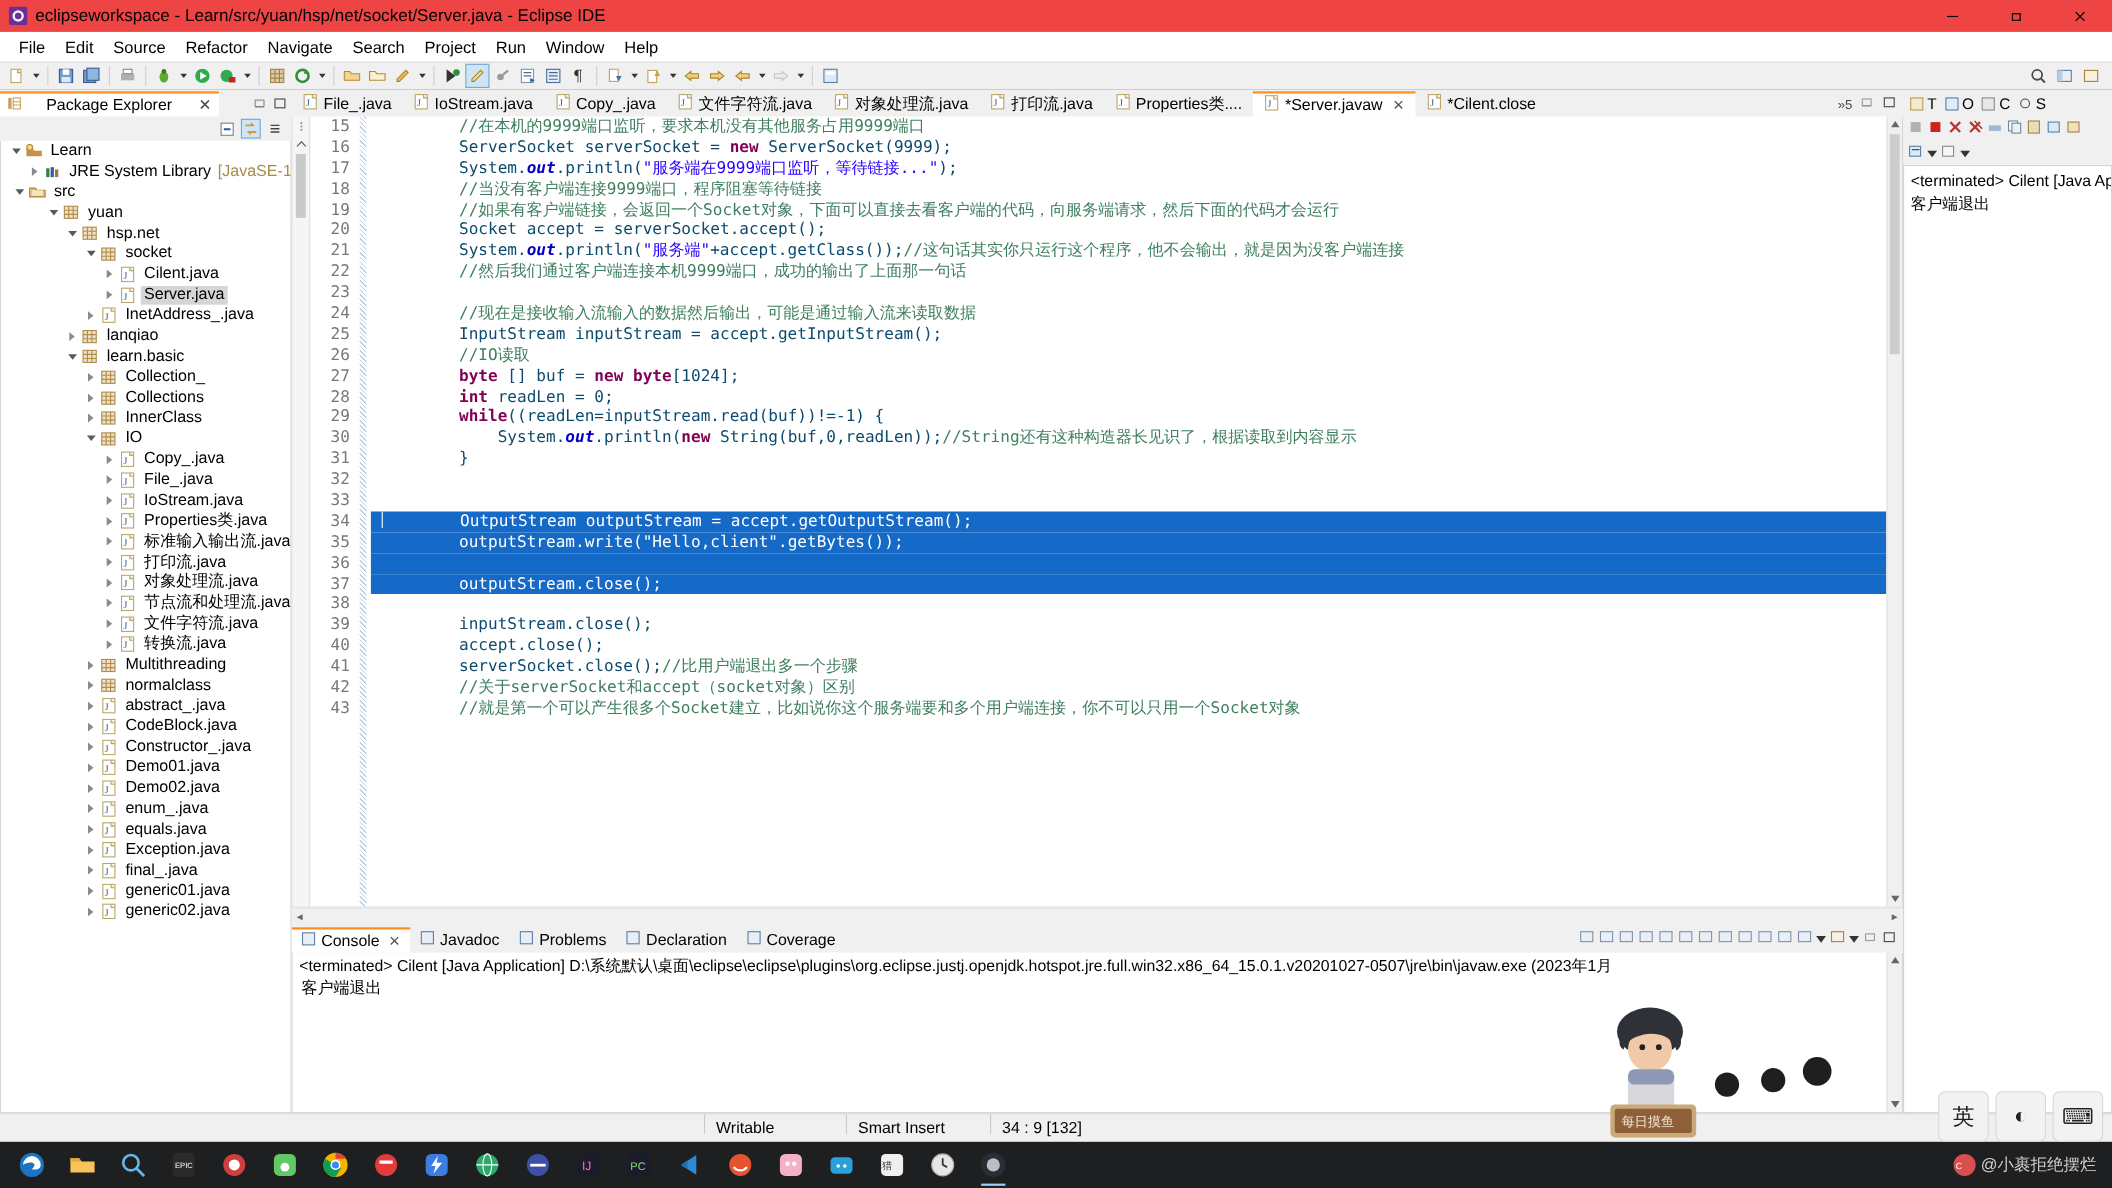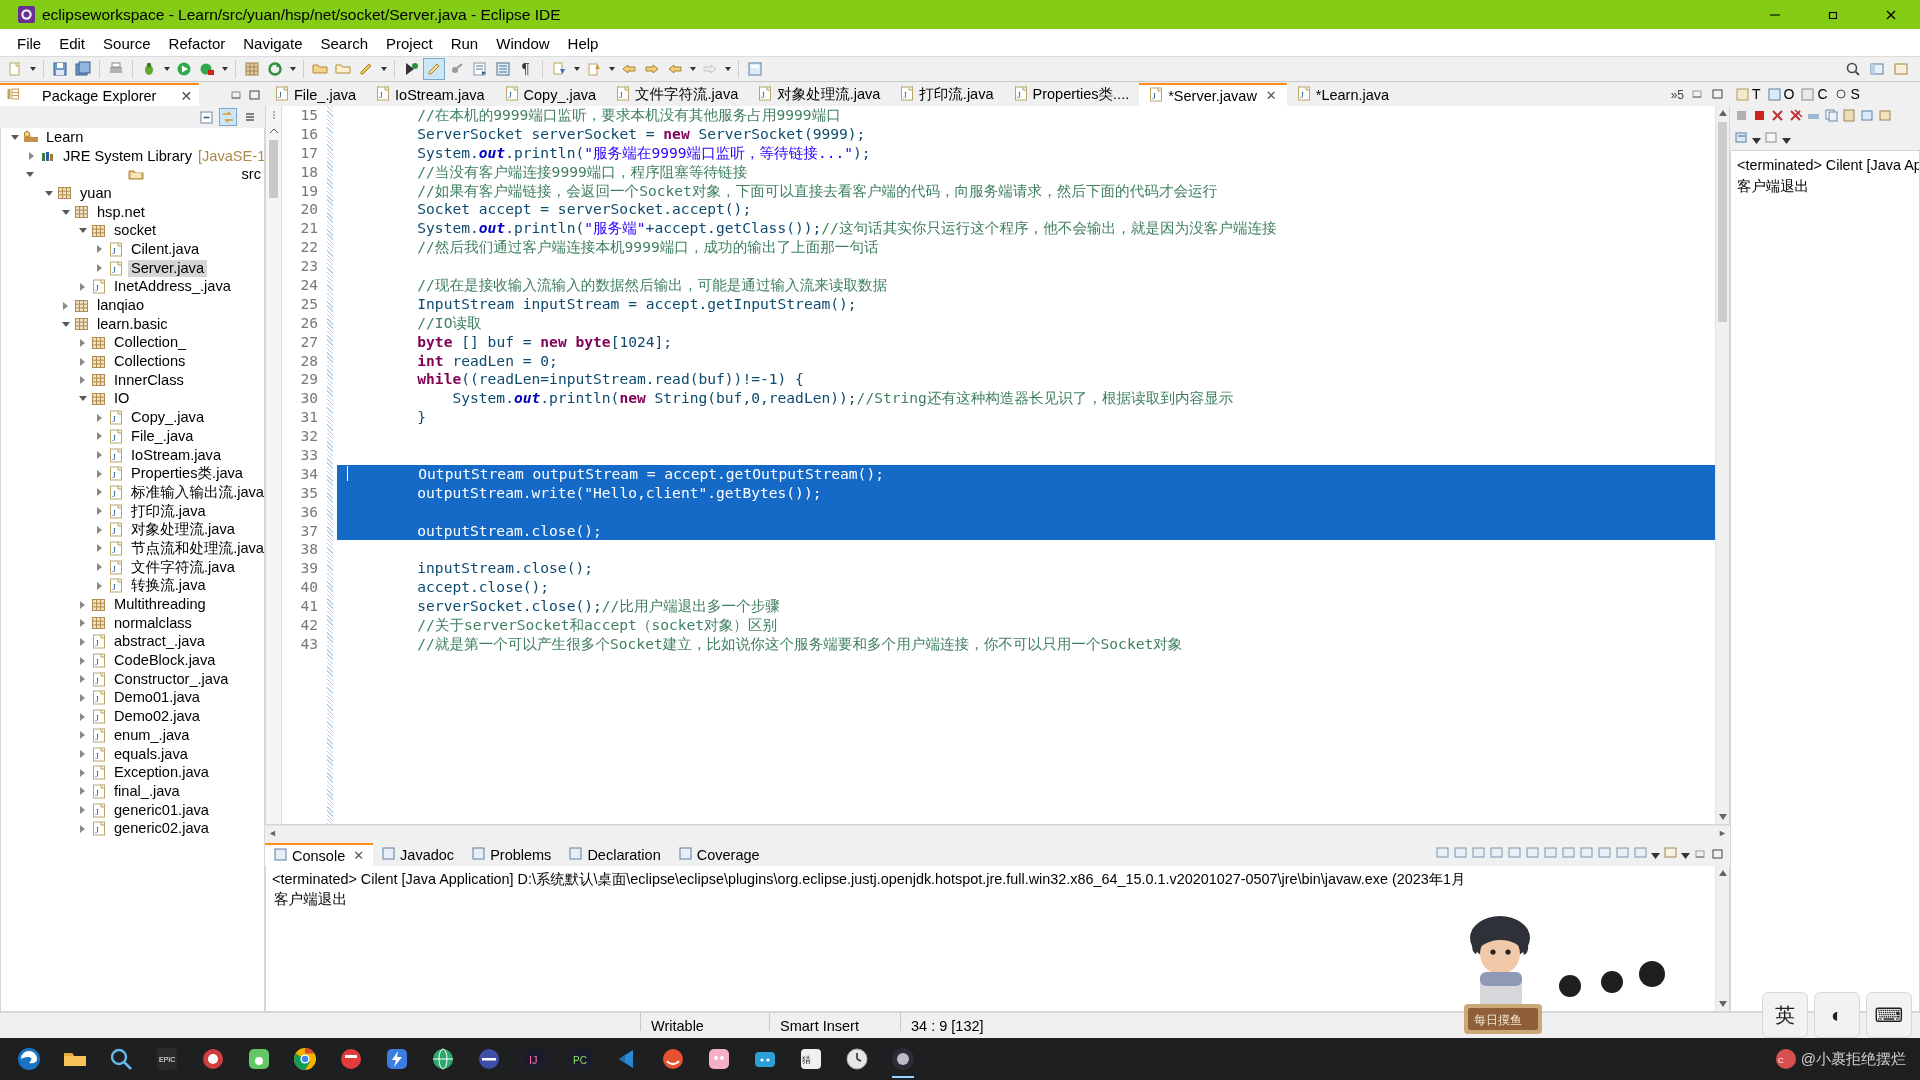--- a/index.html
+++ b/index.html
@@ -7,21 +7,21 @@
   body {
     font-family: "Liberation Sans", "DejaVu Sans", sans-serif;
     font-size: 15px;
     background:#f0f0f0;
     color:#000;
     -webkit-font-smoothing: antialiased;
   }
   .app { width:1920px; height:1080px; position:relative; display:flex; flex-direction:column; background:#ffffff;}
 
   
-  .titlebar { height:30px; background:#84cc16; display:flex; align-items:center; padding-left:18px; border-bottom:1px solid #ffffff;}
+  .titlebar { height:30px; background:#ef4444; display:flex; align-items:center; padding-left:8px; border-bottom:1px solid #ffffff;}
   .titlebar .tb-icon { width:17px; height:17px; margin-right:7px; flex:0 0 auto; }
   .titlebar .tb-text { font-size:15.5px; color:#000; white-space:nowrap; }
   .titlebar .tb-spacer { flex:1 1 auto; }
   .winbtn { width:58px; height:30px; display:flex; align-items:center; justify-content:center; }
   .winbtn svg { display:block; }
 
   
   .menubar { height:26px; background:#ffffff; display:flex; align-items:center; padding-left:8px; }
   .menubar .mi { font-size:15px; padding:2px 9px; color:#000; white-space:nowrap; }
 
@@ -433,21 +433,21 @@
             <span class="ti">
               <svg width="16" height="15">
                 <rect x="2" y="4" width="3" height="8" fill="#3f7a3f"></rect>
                 <rect x="6" y="3" width="3" height="9" fill="#2f5f9f"></rect>
                 <rect x="10" y="5" width="3" height="7" fill="#9f7a2f"></rect>
               </svg>
             </span>
             <span class="tl">JRE System Library</span>
             <span style="color: rgb(168, 138, 74); padding-left: 3px;">[JavaSE-1.8]</span>
           </div>
-          <div class="trow" style="padding-left: 21px; justify-content: space-between;">
+          <div class="trow" style="padding-left: 9px;">
             <span class="tw">
               <span class="chev down"></span>
             </span>
             <span class="ti">
               <svg width="16" height="15">
                 <path d="M1 12V4h5l1.5 2H15v6z" fill="#e7c184" stroke="#a8842f"></path>
                 <rect x="3" y="6" width="10" height="5" fill="#f6e4bb"></rect>
               </svg>
             </span>
             <span class="tl">src</span>
@@ -1000,21 +1000,21 @@
                 </svg></span>
               <span>*Server.javaw</span>
               <span class="xm">✕</span>
             </div>
             <div class="etab">
               <span><svg width="14" height="15">
                   <rect x="1.5" y="1" width="11" height="13" fill="#fff" stroke="#b8a66a"></rect>
                   <polyline points="9,1 9,4 12.5,4" fill="#efe4c0" stroke="#b8a66a"></polyline>
                   <text x="3.2" y="11.5" font-size="9" font-family="Liberation Serif, serif" fill="#2a5b94">J</text>
                 </svg></span>
-              <span>*Learn.java</span>
+              <span>*Cilent.close</span>
             </div>
             <div class="et-right">
               <span style="font-size:12px;color:#444">»5</span>
               <span><svg width="14" height="12">
                   <line x1="3" y1="9" x2="11" y2="9" stroke="#444"></line>
                   <rect x="3" y="3" width="8" height="6" fill="none" stroke="#999"></rect>
                 </svg></span>
               <span><svg width="14" height="12">
                   <rect x="3" y="2" width="9" height="8" fill="none" stroke="#444"></rect>
                 </svg></span>

